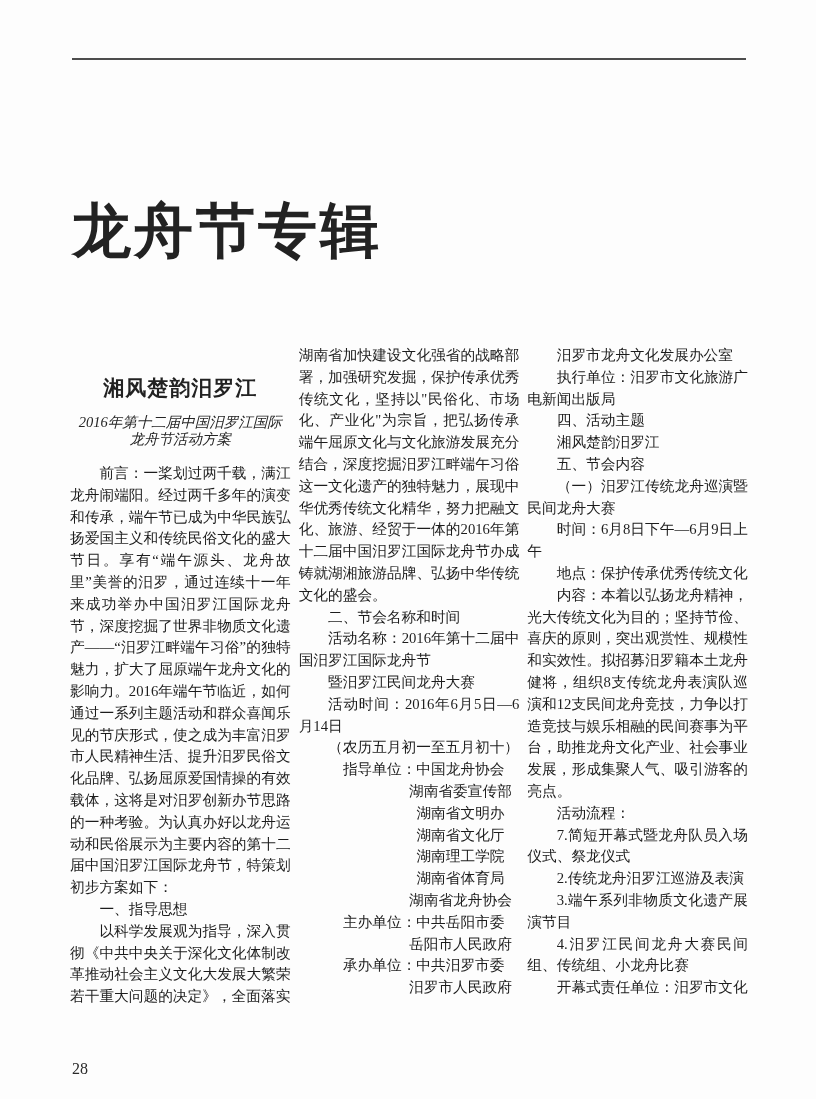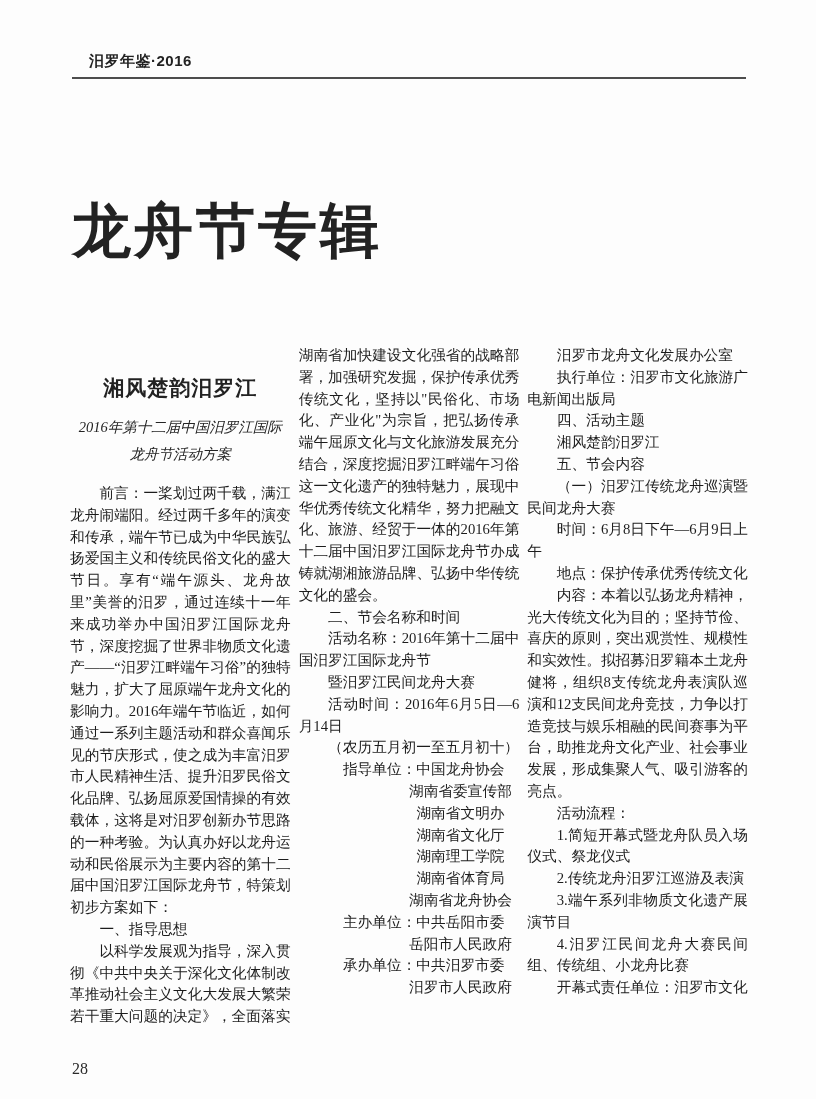--- a/index.html
+++ b/index.html
@@ -74,38 +74,37 @@
     line-height: 26px;
     color: #222;
   }
   .block.article-subtitle {
     margin-top: 13px;
     margin-bottom: 15px;
     font-size: 14.5px;
     font-style: italic;
     text-align: center;
     text-indent: 0;
-    line-height: 27px;
+    line-height: 17px;
     white-space: pre-line;
     color: #242424;
   }
 
   .page-number {
     position: absolute; left: 72px; top: 1060px;
     font-size: 16px;
     color: #2a2a2a;
   }
 </style>
 </head>
 <body>
 
 <div class="page">
 
   <header class="page-header">
-    <div class="header-text">汨罗年鉴·2016</div>
     <div class="header-rule"></div>
   </header>
 
   <h1 class="main-title">龙舟节专辑</h1>
 
   <main class="columns">
     <div class="col">
         <div class="block article-title">湘风楚韵汨罗江</div>
         <div class="block article-subtitle">2016年第十二届中国汨罗江国际
 龙舟节活动方案</div>
@@ -136,21 +135,21 @@
         <div class="block para">汨罗市龙舟文化发展办公室</div>
         <div class="block para">执行单位：汨罗市文化旅游广电新闻出版局</div>
         <div class="block para">四、活动主题</div>
         <div class="block para">湘风楚韵汨罗江</div>
         <div class="block para">五、节会内容</div>
         <div class="block para">（一）汨罗江传统龙舟巡演暨民间龙舟大赛</div>
         <div class="block para">时间：6月8日下午—6月9日上午</div>
         <div class="block para">地点：保护传承优秀传统文化</div>
         <div class="block para">内容：本着以弘扬龙舟精神，光大传统文化为目的；坚持节俭、喜庆的原则，突出观赏性、规模性和实效性。拟招募汨罗籍本土龙舟健将，组织8支传统龙舟表演队巡演和12支民间龙舟竞技，力争以打造竞技与娱乐相融的民间赛事为平台，助推龙舟文化产业、社会事业发展，形成集聚人气、吸引游客的亮点。</div>
         <div class="block para">活动流程：</div>
-        <div class="block para">1.简短开幕式暨龙舟队员入场仪式、祭龙仪式</div>
+        <div class="block para">7.简短开幕式暨龙舟队员入场仪式、祭龙仪式</div>
         <div class="block para">2.传统龙舟汨罗江巡游及表演</div>
         <div class="block para">3.端午系列非物质文化遗产展演节目</div>
         <div class="block para">4.汨罗江民间龙舟大赛民间组、传统组、小龙舟比赛</div>
         <div class="block para">开幕式责任单位：汨罗市文化</div>
       </div>
   </main>
 
   <div class="page-number">28</div>
 
 </div>

